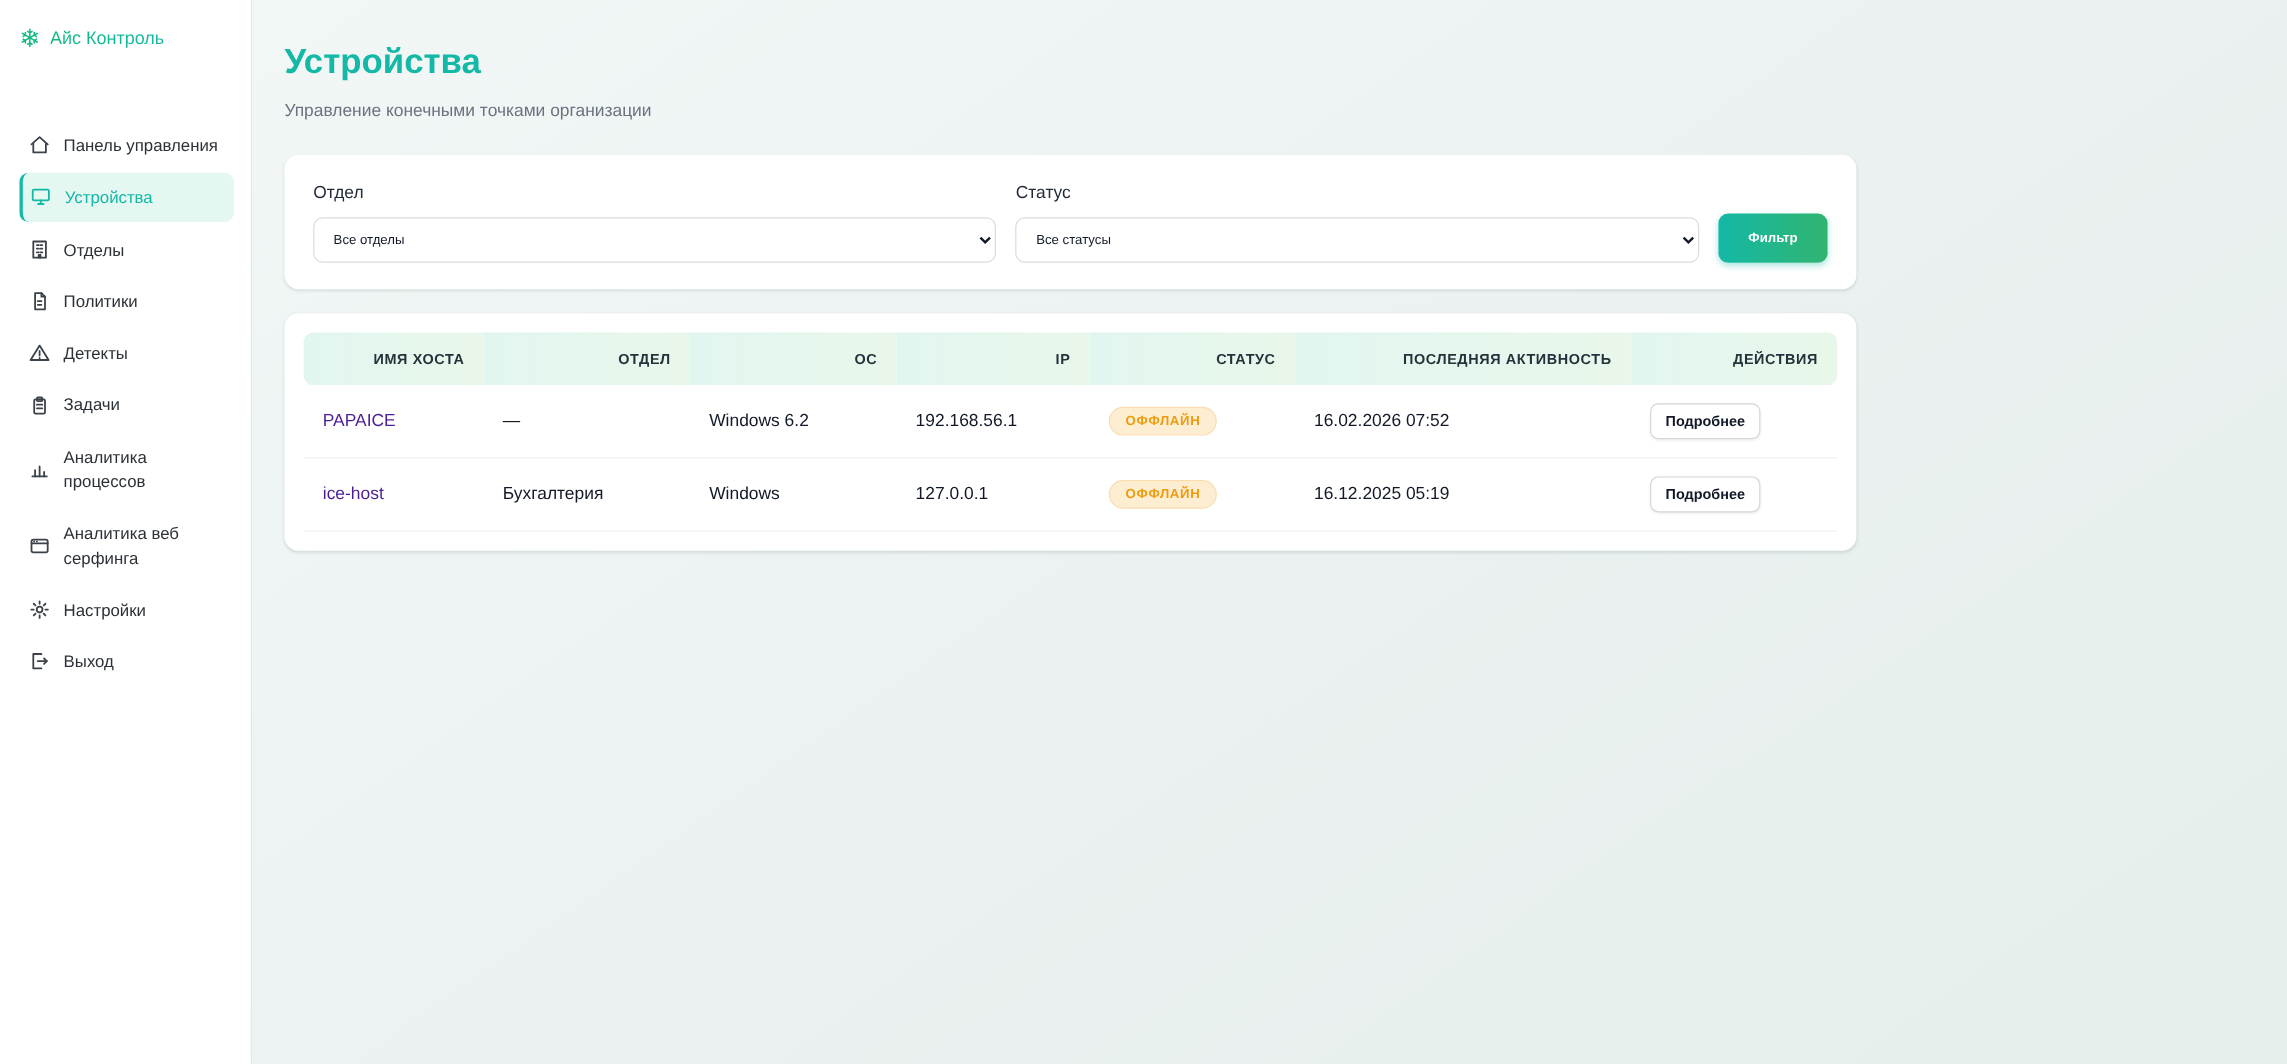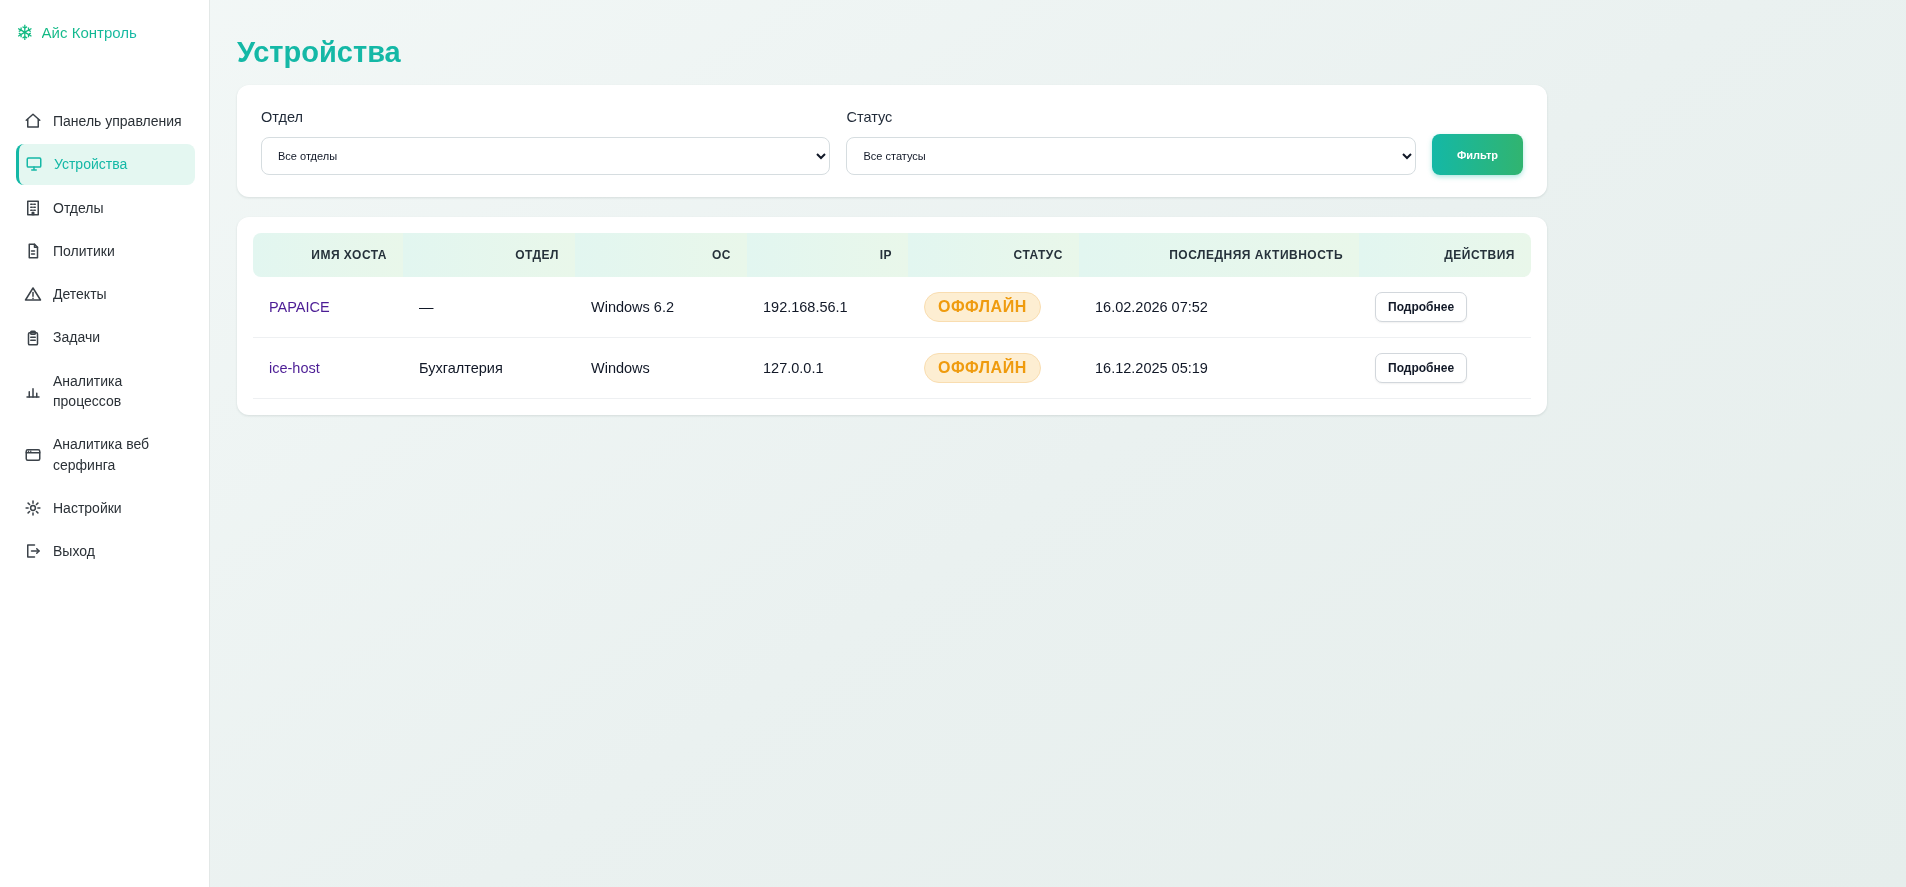--- a/index.html
+++ b/index.html
@@ -86,21 +86,21 @@
   }
   thead th:first-child { border-radius: 8px 0 0 8px; }
   thead th:last-child { border-radius: 0 8px 8px 0; }
   tbody td {
     padding: 15px 16px; font-size: 14.5px; color: #111827;
     border-bottom: 1px solid #eef0f2; background: #fff;
   }
   .host-link { color: #4c1d95; text-decoration: none; cursor: pointer; }
   .status-badge {
     display: inline-block; background: #fdeed2; border: 1px solid #f9ddb0;
-    color: #ef9b0e; font-size: 16px; font-weight: 700; letter-spacing: 0.6px;
+    color: #ef9b0e; font-size: 11px; font-weight: 700; letter-spacing: 0.6px;
     padding: 5px 13px; border-radius: 999px;
   }
   .details-btn {
     background: #fff; border: 1px solid #d2d7dc; border-radius: 7px;
     padding: 7px 12px; font-size: 12px; font-weight: 700; color: #111827;
     font-family: "Liberation Sans", sans-serif; cursor: pointer;
     box-shadow: 0 1px 2px rgba(0,0,0,0.06);
   }
 </style>
 </head>
@@ -219,20 +219,21 @@
               <path d="M17 9l3 3-3 3"></path>
             </svg>
         </span>
         <span class="mi-label">Выход</span>
       </div>
     </nav>
   </aside>
 
   <main class="main">
     <h1 class="page-title">Устройства</h1>
+    <p class="page-subtitle">Управление конечными точками организации</p>
 
     <section class="card filter-card">
       <div class="filter-field">
         <label>Отдел</label>
         <select>
           <option>Все отделы</option>
         </select>
       </div>
       <div class="filter-field">
         <label>Статус</label>

